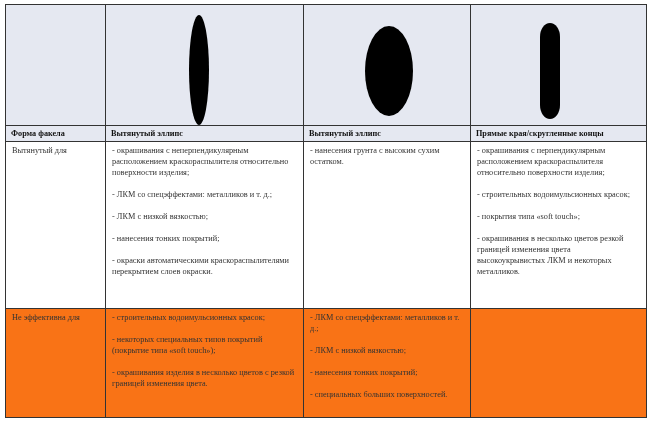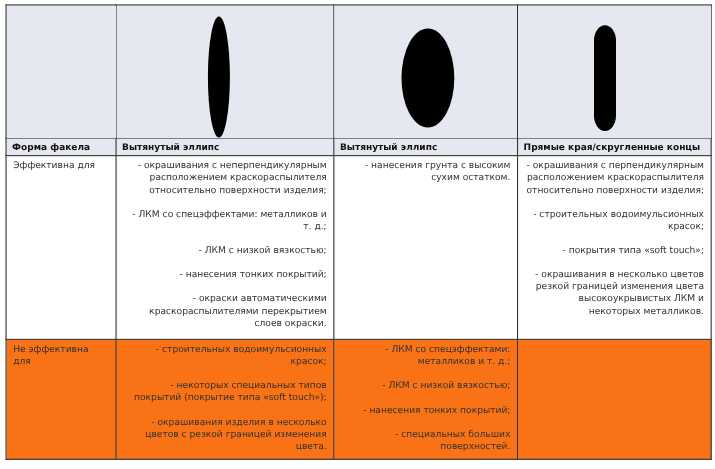--- a/index.html
+++ b/index.html
@@ -1,32 +1,32 @@
 <!DOCTYPE html>
 <html><head>
 <meta charset="utf-8">
 <style>
   html, body { margin: 0; padding: 0; background: #ffffff; }
   body { width: 650px; height: 426px; position: relative; overflow: hidden;
          font-family: "DejaVu Sans", sans-serif; color: #333; }
   table.tbl { position: absolute; left: 5px; top: 4px; border-collapse: collapse;
               table-layout: fixed; width: 641px; }
   table.tbl td { border: 1px solid #333; vertical-align: top; padding: 3px 6px;
-                 font-size: 8.3px; line-height: 11px; }
+                 font-size: 8.3px; line-height: 11px; font-family: Liberation Serif, serif; }
   col.c0 { width: 100px; } col.c1 { width: 198px; } col.c2 { width: 167px; } col.c3 { width: 176px; }
   tr.img-row td { height: 120px; background: #e5e8f1; padding: 0; position: relative; }
   tr.head-row td { height: 10px; background: #e5e8f1; font-weight: bold; color: #111;
                    font-size: 8.2px; padding: 2px 5px; white-space: nowrap; }
   tr.eff-row td { height: 160px; background: #ffffff; }
   tr.neff-row td { height: 102px; background: #f97316; }
   .shape { position: absolute; background: #000; }
   .shape.elong { left: 83px; top: 10px; width: 20px; height: 110px; border-radius: 50%; }
   .shape.short { left: 61px; top: 21px; width: 48px; height: 90px; border-radius: 50%; }
   .shape.straight { left: 69px; top: 18px; width: 20px; height: 96px; border-radius: 10px / 14px; }
-  .para { margin: 0 0 11px 0; text-align: right; }
+  .para { margin: 0 0 11px 0; }
   .para:last-child { margin-bottom: 0; }
 </style>
 </head>
 <body>
 
 <table class="tbl">
   <colgroup>
       <col class="c0">
       <col class="c1">
       <col class="c2">
@@ -45,21 +45,21 @@
           <div class="shape straight"></div>
         </td>
   </tr>
   <tr class="head-row">
     <td>Форма факела</td>
     <td>Вытянутый эллипс</td>
     <td>Вытянутый эллипс</td>
     <td>Прямые края/скругленные концы</td>
   </tr>
   <tr class="eff-row">
-    <td>Эффективна для</td>
+    <td>Вытянутый для</td>
     <td>
       <div class="para">- окрашивания с неперпендикулярным расположением краскораспылителя относительно поверхности изделия;</div>
       <div class="para">- ЛКМ со спецэффектами: металликов и т. д.;</div>
       <div class="para">- ЛКМ с низкой вязкостью;</div>
       <div class="para">- нанесения тонких покрытий;</div>
       <div class="para">- окраски автоматическими краскораспылителями перекрытием слоев окраски.</div>
     </td>
     <td>
       <div class="para">- нанесения грунта с высоким сухим остатком.</div>
     </td>

